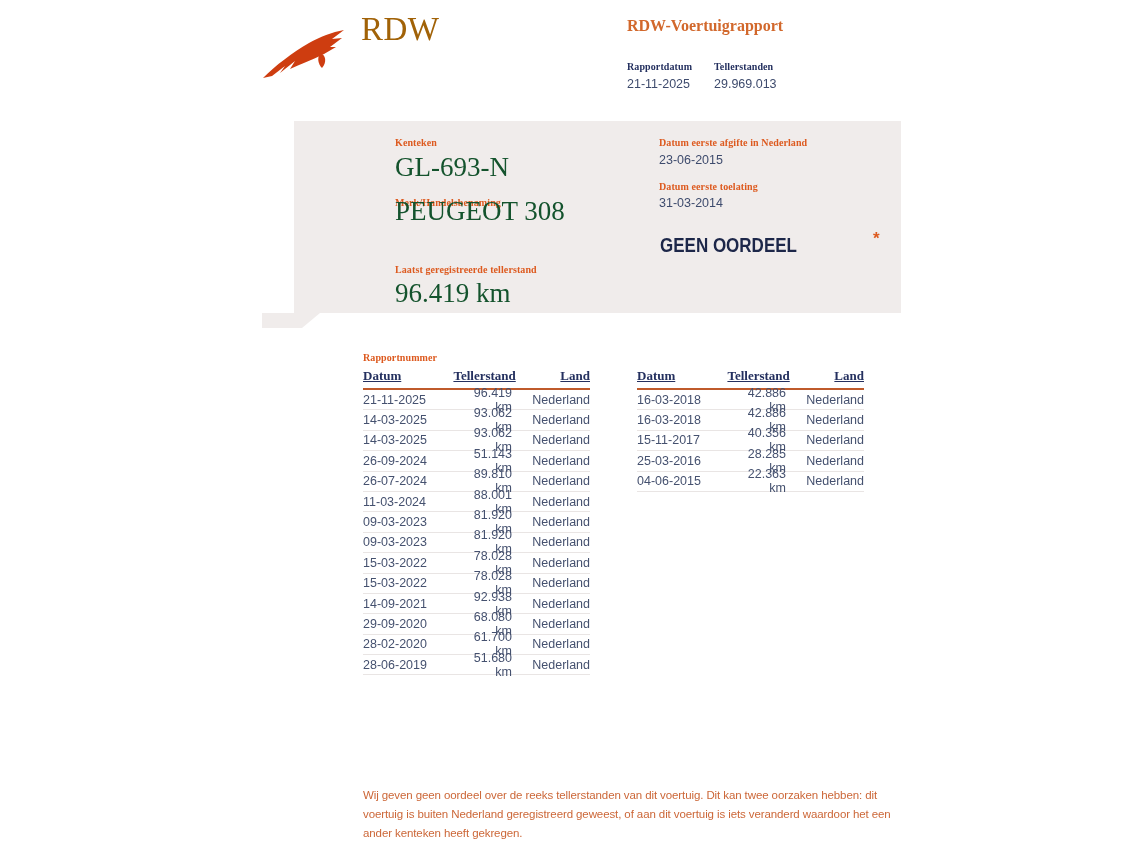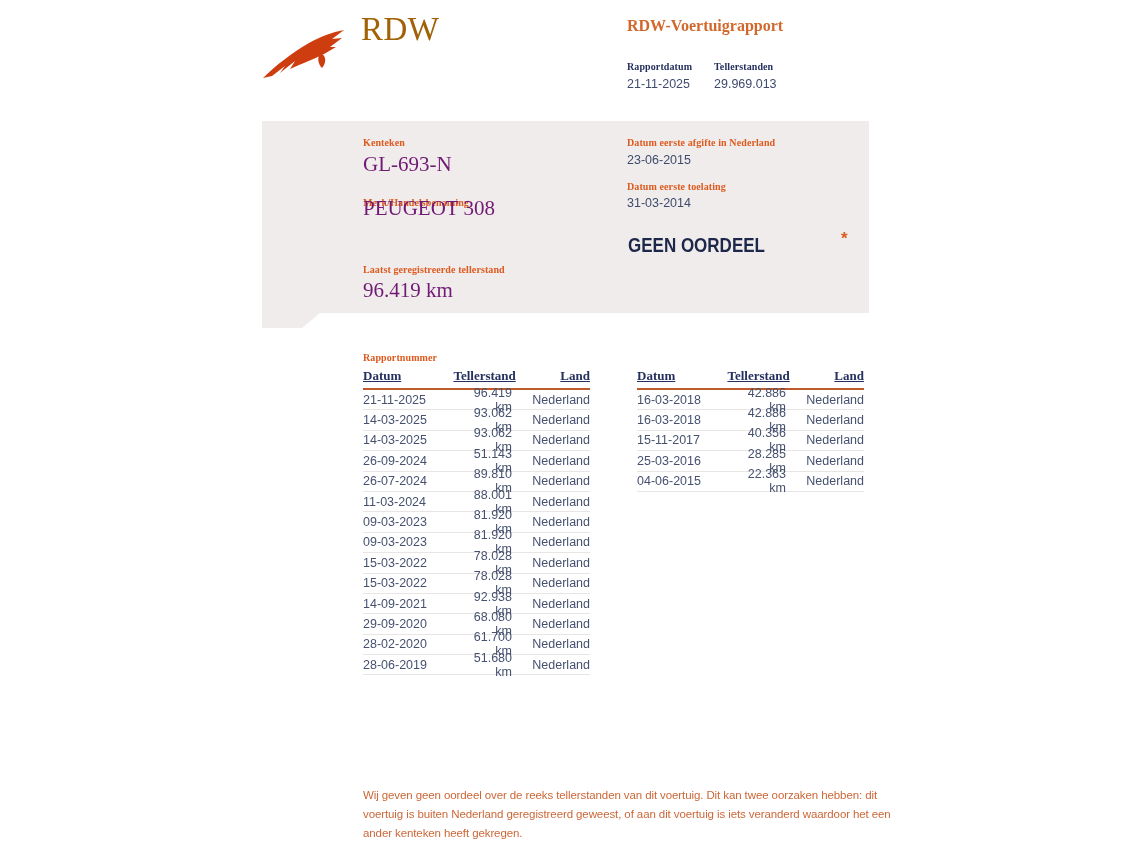--- a/index.html
+++ b/index.html
@@ -8,23 +8,23 @@
   .abs{position:absolute;}
 
   
   .wordmark{font-family:"Liberation Serif",serif;font-size:33px;color:#a16207;letter-spacing:.5px;}
   .page-title{font-family:"Liberation Serif",serif;font-weight:bold;font-size:16px;color:#d2682c;}
   .lbl{font-family:"Liberation Serif",serif;font-weight:bold;font-size:10px;color:#dd5a1f;letter-spacing:.1px;}
   .lbl.navy{color:#24305f;}
   .val-sans{font-size:12.5px;color:#3e4b6d;}
 
   
-  .panel{background:#f0eceb;}
+  .panel{background:#f0eceb;margin-left:32px;}
   .panel-tab{background:#f0eceb;clip-path:polygon(0 0,100% 0,69% 100%,0 100%);}
-  .big-val{font-family:"Liberation Serif",serif;font-size:21px;color:#701a75;}
+  .big-val{font-family:"Liberation Serif",serif;font-size:27px;color:#14532d;}
   .cond{display:inline-block;transform:scaleX(.85);transform-origin:0 50%;white-space:nowrap;}
   .verdict{font-weight:bold;font-size:20px;color:#1d2749;}
   .verdict-star{font-weight:bold;font-size:17px;color:#dd5a1f;}
 
   
   .meter-table{width:227px;}
   .thead{display:flex;align-items:flex-start;padding-bottom:4px;border-bottom:2px solid #bf5a2b;
          font-family:"Liberation Serif",serif;font-weight:bold;font-size:13px;color:#24305f;}
   .thead span{text-decoration:underline;}
   .trow{display:flex;align-items:center;height:19.4px;border-bottom:1px solid #e9e5e4;

